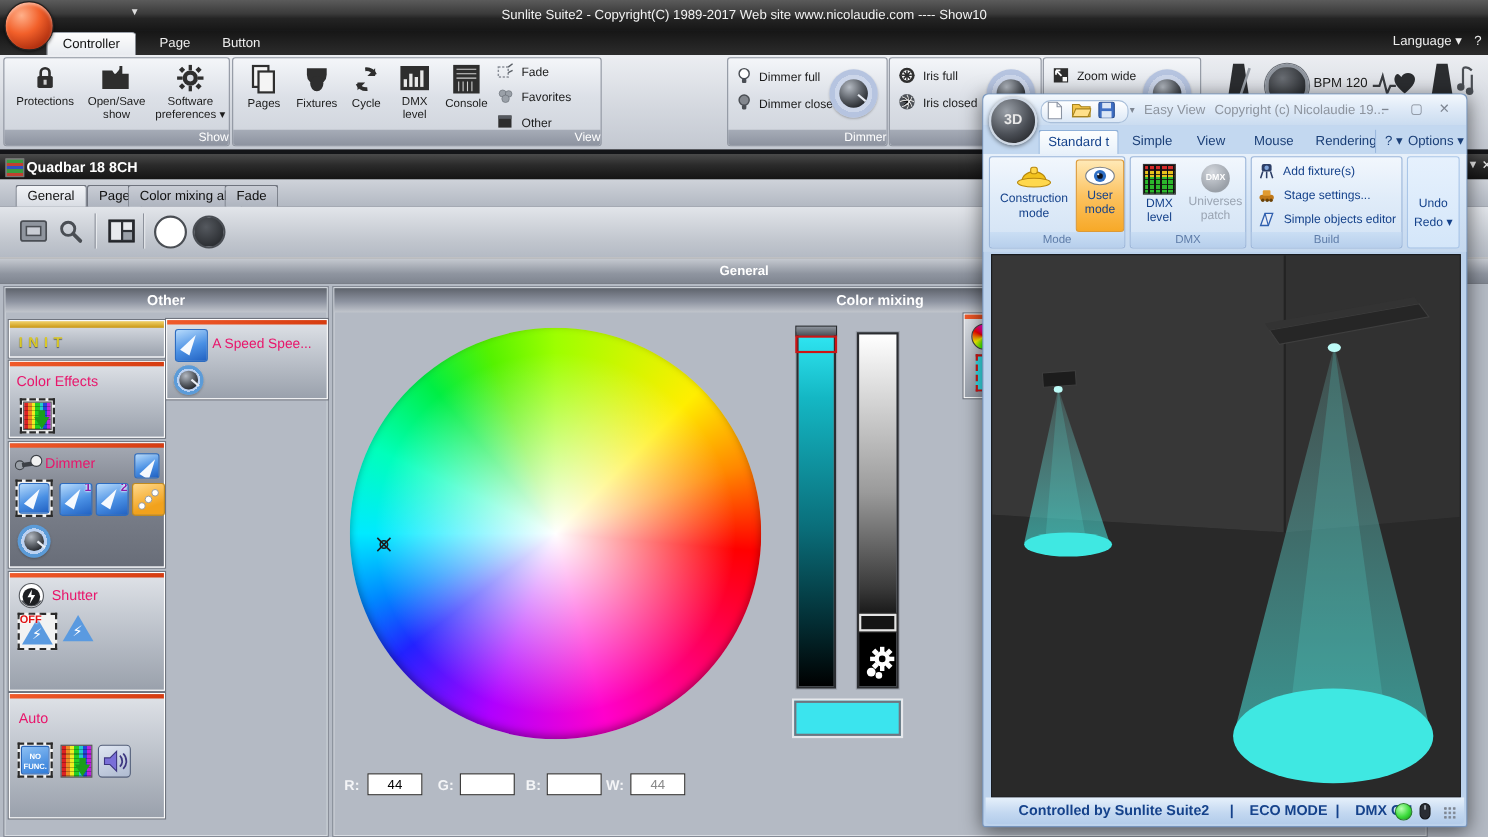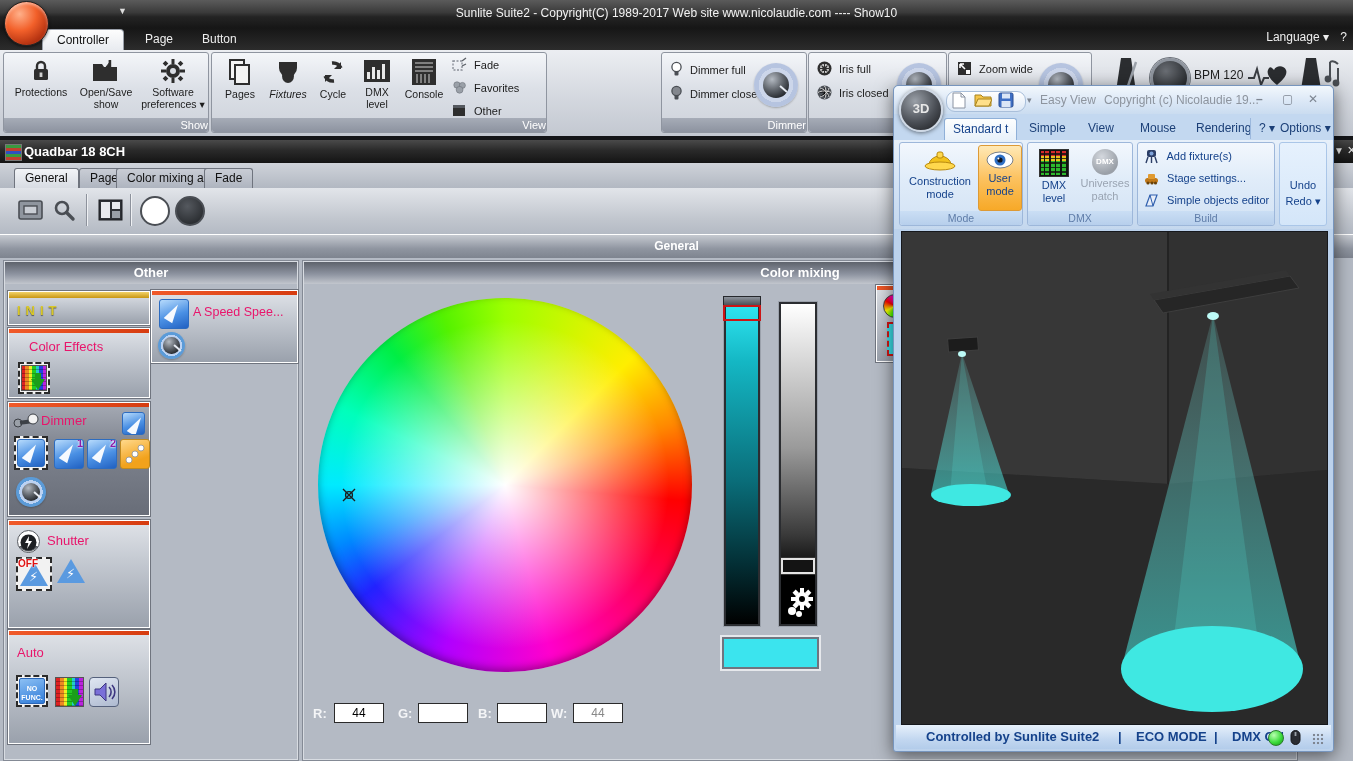--- a/index.html
+++ b/index.html
@@ -218,21 +218,21 @@
     <div class="rgroup" style="left:211px;width:334px;">
       <div class="bigbtn" style="left:6px;width:44px;">
         <span class="bicon">
             <svg class="icsvg" width="26" height="28" viewBox="0 0 26 28" style="margin:0 auto">
               <rect x="3" y="2" width="14" height="19" fill="#f4f4f4" stroke="#2e2e2e" stroke-width="2"></rect>
               <rect x="8" y="7" width="14" height="19" fill="#f4f4f4" stroke="#2e2e2e" stroke-width="2"></rect>
             </svg>
           </span>
         <span>Pages</span>
       </div>
-      <div class="bigbtn" style="left:52px;width:48px;font-style:italic;">
+      <div class="bigbtn" style="left:52px;width:48px;">
         <span class="bicon">
             <svg class="icsvg" width="26" height="28" viewBox="0 0 26 28" style="margin:0 auto">
               <path d="M4 4 h18 v6 a9 9 0 0 1 -18 0 z" fill="#2e2e2e"></path>
               <ellipse cx="13" cy="18" rx="6" ry="7" fill="#2e2e2e"></ellipse>
             </svg>
           </span>
         <span>Fixtures</span>
       </div>
       <div class="bigbtn" style="left:100px;width:42px;">
         <span class="bicon">
@@ -442,21 +442,21 @@
     <div class="panel" style="left:3px;width:294px;">
       <div class="phead">Other</div>
 
       <div class="pbox" style="left:4px;top:30px;width:140px;height:32px;">
         <div class="pbar gold"></div>
         <span class="ab nw" style="left:8px;top:11px;color:#d8c728;font-weight:bold;font-size:13px;letter-spacing:5px;text-shadow:0 1px 1px #555;">INIT</span>
       </div>
 
       <div class="pbox" style="left:4px;top:67px;width:140px;height:68px;">
         <div class="pbar"></div>
-        <span class="pt nw" style="left:6px;top:10px;margin-left:14px;">Color Effects</span>
+        <span class="pt nw" style="left:6px;top:10px;">Color Effects</span>
         <div class="selwrap" style="left:9px;top:33px;">
           <div class="rainbow" style="width:24px;height:24px;">
               <span class="garrow"></span>
             </div>
         </div>
       </div>
 
       <div class="pbox" style="left:147px;top:29px;width:145px;height:71px;">
         <div class="pbar"></div>
         <div class="beam" style="position:absolute;left:7px;top:8px;width:28px;height:28px;"></div>

